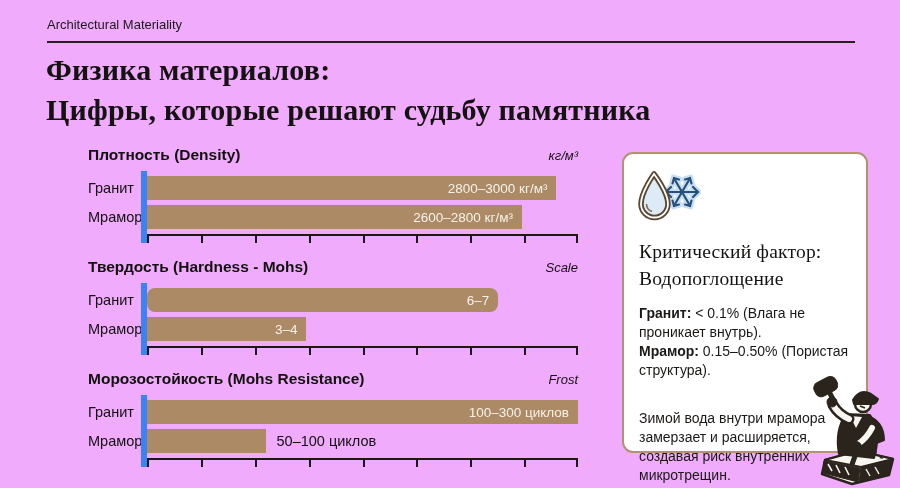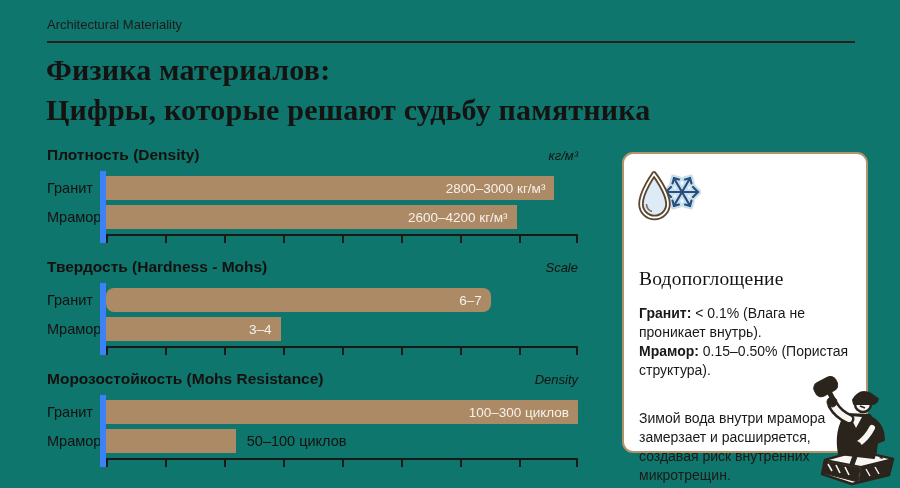--- a/index.html
+++ b/index.html
@@ -1,31 +1,31 @@
 <!DOCTYPE html>
 <html lang="ru" style="--bar: #ac8a65; --card-border: #b2936d; --bar-label: #f6f1e9;"><head>
 <meta charset="utf-8">
 <style>
   :root{
     --bar:#ac8a65; --ink:#171513; --card-border:#b2936d; --bar-label:#f6f1e9;
   }
   *{margin:0;padding:0;box-sizing:border-box;}
   html,body{width:900px;height:488px;}
   body{font-family:"Liberation Sans",sans-serif;background:#fff;color:var(--ink);}
-  .frame{position:relative;width:900px;height:488px;background:#0f766e;overflow:hidden;}
+  .frame{position:relative;width:900px;height:488px;background:#f0abfc;overflow:hidden;}
 
   
   .eyebrow{position:absolute;left:47px;top:17px;font-size:13px;color:#1c1a18;}
   .rule{position:absolute;left:47px;top:41px;width:808px;height:2px;background:#24211e;}
   .title{position:absolute;left:46px;top:50px;font-family:"Liberation Serif",serif;
          font-size:30px;line-height:1.33;color:#141311;letter-spacing:.2px;}
 
   
   .charts{position:absolute;left:47px;top:146px;width:531px;}
-  .chart{margin-bottom:15px;}
+  .chart{margin-bottom:15px;margin-left:41px;}
   .chart-head{display:flex;justify-content:space-between;align-items:baseline;margin-bottom:7px;}
   .chart-title{font-size:15.5px;font-weight:bold;color:#13110f;}
   .chart-unit{font-size:13px;color:#13110f;font-style:italic;}
   .chart-body{display:flex;}
   .cats{width:53px;padding-top:5px;}
   .cat{height:24px;display:flex;align-items:center;font-size:14.5px;color:#13110f;margin-bottom:5px;}
   .plot{flex:1;border-left:6px solid #3b82f6;padding:5px 0 7px 0;}
   .bar-row{display:flex;align-items:center;height:24px;margin-bottom:5px;}
   .bar{height:24px;background:var(--bar);display:flex;align-items:center;justify-content:flex-end;}
   .bar-label-inside{padding-right:9px;font-size:13.5px;color:var(--bar-label);white-space:nowrap;}
@@ -67,21 +67,21 @@
             <div class="cat">Мрамор</div>
           </div>
         <div class="plot">
           <div class="bar-row">
               <div class="bar" style="width: 95%;">
                 <span class="bar-label-inside">2800–3000 кг/м³</span>
               </div>
             </div>
             <div class="bar-row">
               <div class="bar" style="width: 87%;">
-                <span class="bar-label-inside">2600–4200 кг/м³</span>
+                <span class="bar-label-inside">2600–2800 кг/м³</span>
               </div>
             </div>
             <div class="axis">
               <div class="tick" style="left: calc(0% + 0px);"></div>
               <div class="tick" style="left: calc(12.5% + 0px);"></div>
               <div class="tick" style="left: calc(25% + 0px);"></div>
               <div class="tick" style="left: calc(37.5% + 0px);"></div>
               <div class="tick" style="left: calc(50% + 0px);"></div>
               <div class="tick" style="left: calc(62.5% + 0px);"></div>
               <div class="tick" style="left: calc(75% + 0px);"></div>
@@ -124,21 +124,21 @@
               <div class="tick" style="left: calc(87.5% + 0px);"></div>
               <div class="tick" style="left: calc(100% - 2px);"></div>
             </div>
         </div>
       </div>
     </section>
 
     <section class="chart">
       <div class="chart-head">
         <span class="chart-title">Морозостойкость (Mohs Resistance)</span>
-        <span class="chart-unit">Density</span>
+        <span class="chart-unit">Frost</span>
       </div>
       <div class="chart-body">
         <div class="cats">
             <div class="cat">Гранит</div>
             <div class="cat">Мрамор</div>
           </div>
         <div class="plot">
           <div class="bar-row">
               <div class="bar" style="width: 100%;">
                 <span class="bar-label-inside">100–300 циклов</span>
@@ -182,21 +182,21 @@
 
       <g transform="translate(45,24)">
         <use href="#flake" stroke="#c9dff1" stroke-width="6.5"></use>
         <use href="#flake" stroke="#27517c" stroke-width="2.2"></use>
       </g>
 
       <path d="M17 6 C17 6 4 24 4 36 a13.5 13.5 0 0 0 27 0 C31 24 17 6 17 6 Z" fill="#dcebf6" stroke="#5b4630" stroke-width="5.5" stroke-linejoin="round"></path>
       <path d="M17 6 C17 6 4 24 4 36 a13.5 13.5 0 0 0 27 0 C31 24 17 6 17 6 Z" fill="none" stroke="#ffffff" stroke-width="1.8"></path>
       <path d="M9.5 36 a8 8 0 0 0 5.5 7.5" fill="none" stroke="#5b4630" stroke-width="1.6" opacity="0.75"></path>
     </svg>
-    <div class="card-title"><br><span>Водопоглощение</span></div>
+    <div class="card-title"><span>Критический фактор:</span><br><span>Водопоглощение</span></div>
     <p class="card-body"><b>Гранит:</b><span> &lt; 0.1% (Влага не проникает внутрь).</span><br><b>Мрамор:</b><span> 0.15–0.50% (Пористая структура).</span></p>
     <p class="card-note">Зимой вода внутри мрамора замерзает и расширяется, создавая риск внутренних микротрещин.</p>
   </aside>
 
   <svg class="mason" viewBox="0 0 96 114" aria-hidden="true">
     <g fill="#2b241c" stroke="#2b241c">
 
       <path d="M21 88 L54 79 L89 87 L85 103 L48 112 L18 102 Z" fill="#f8f6f2" stroke-width="2.5" stroke-linejoin="round"></path>
       <path d="M21 88 L54 79 L89 87 L57 95 Z" fill="#f8f6f2" stroke-width="2" stroke-linejoin="round"></path>
       <path d="M57 95 L89 87 L85 103 L55 110 Z" fill="#2b241c" stroke-width="1"></path>

